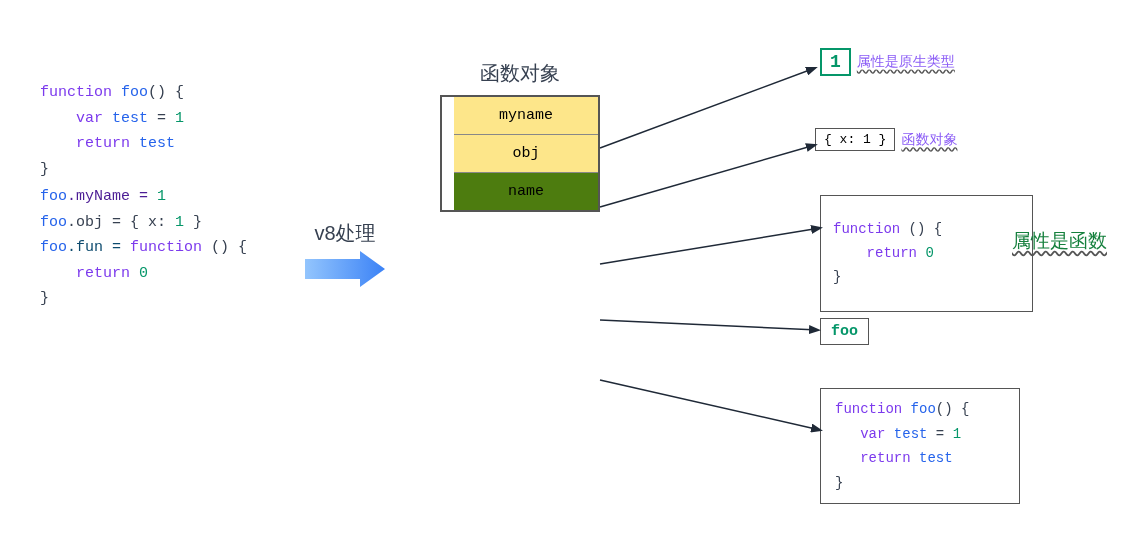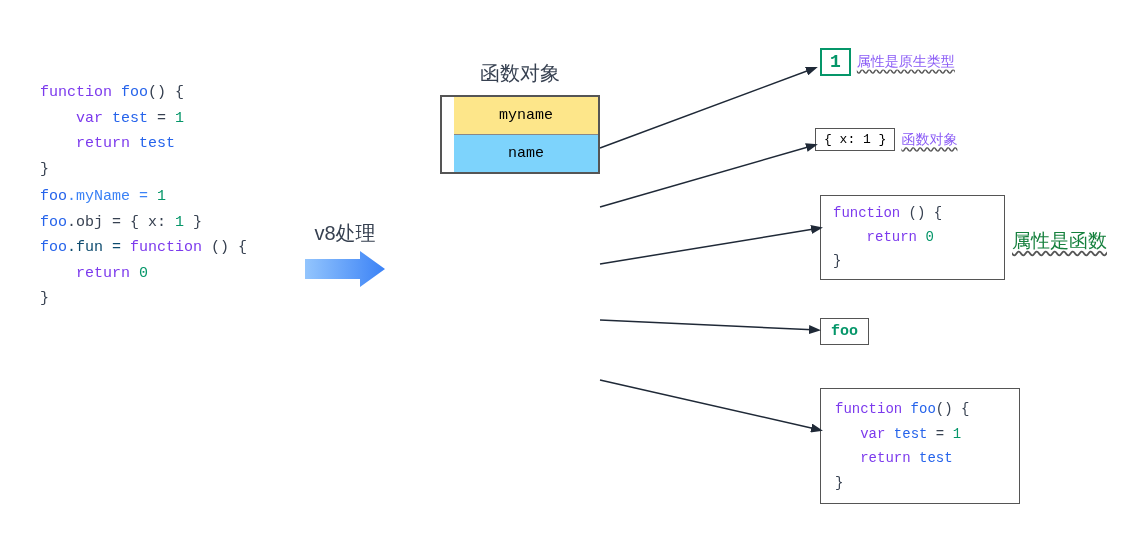--- a/index.html
+++ b/index.html
@@ -63,21 +63,21 @@
     }
     .func-row {
       padding: 10px 0;
       text-align: center;
       font-size: 15px;
       font-family: 'Courier New', Courier, monospace;
       border-bottom: 1px solid #888;
     }
     .func-row:last-child { border-bottom: none; }
     .row-orange { background: #fde68a; }
-    .row-gray { background: #7dd3fc; text-align: center; }
+    .row-gray { background: #4d7c0f; text-align: center; }
 
     
     .right-box {
       position: absolute;
       border: 1.5px solid #555;
       background: #fff;
       font-size: 14px;
       font-family: 'Courier New', Courier, monospace;
       padding: 6px 10px;
     }
@@ -111,22 +111,22 @@
       padding: 3px 8px;
       font-size: 13px;
       margin-right: 6px;
       background: #fff;
     }
 
     
     .box-function {
       left: 820px;
       top: 195px;
-      width: 185px;
-      padding: 6px 12px;
+      width: 213px;
+      padding: 22px 12px;
       line-height: 1.7;
       font-family: Liberation Mono, monospace;
     }
 
     
     .box-foo {
       left: 820px;
       top: 318px;
       padding: 4px 10px;
       font-size: 15px;
@@ -178,21 +178,21 @@
     <span style="color:#2563eb"> test</span>
     <span style="color:#374151"> = </span>
     <span style="color:#059669">1</span>
   </div>
   <div>
     <span style="color:#7c3aed">&nbsp;&nbsp;&nbsp;&nbsp;return</span>
     <span style="color:#2563eb"> test</span>
   </div>
   <div style="color:#374151">}</div>
   <div style="margin-top:2px">
-    <span style="color:#2563eb">foo</span><span style="color:#3b82f6">.myName = </span><span style="color:#059669">1</span>
+    <span style="color:#2563eb">foo</span><span style="color:#4c1d95">.myName = </span><span style="color:#059669">1</span>
   </div>
   <div>
     <span style="color:#2563eb">foo</span><span style="color:#374151">.obj = { x: </span><span style="color:#059669">1</span><span style="color:#374151"> }</span>
   </div>
   <div>
     <span style="color:#2563eb">foo</span><span style="color:#0c4a6e">.fun = </span><span style="color:#7c3aed">function</span><span style="color:#374151"> () {</span>
   </div>
   <div>
     <span style="color:#7c3aed">&nbsp;&nbsp;&nbsp;&nbsp;return</span>
     <span style="color:#059669"> 0</span>
@@ -210,20 +210,21 @@
       </linearGradient>
     </defs>
     <polygon points="0,8 55,8 55,0 80,18 55,36 55,28 0,28" fill="url(#arrowGrad)"></polygon>
   </svg>
 </div>
 
 <div class="func-object-container">
   <div class="func-object-title">函数对象</div>
   <div class="func-object-box">
     <div class="func-row row-orange">myname</div>
+    <div class="func-row row-orange">obj</div>
     <div class="func-row row-gray">name</div>
   </div>
 </div>
 
 <div class="box-primitive" style="position:absolute;left:820px;top:48px;display:flex;align-items:center;">
   <span class="box-num-1">1</span>
   <span class="label-text">属性是原生类型</span>
 </div>
 
 <div style="position:absolute;left:815px;top:128px;display:flex;align-items:center;">

